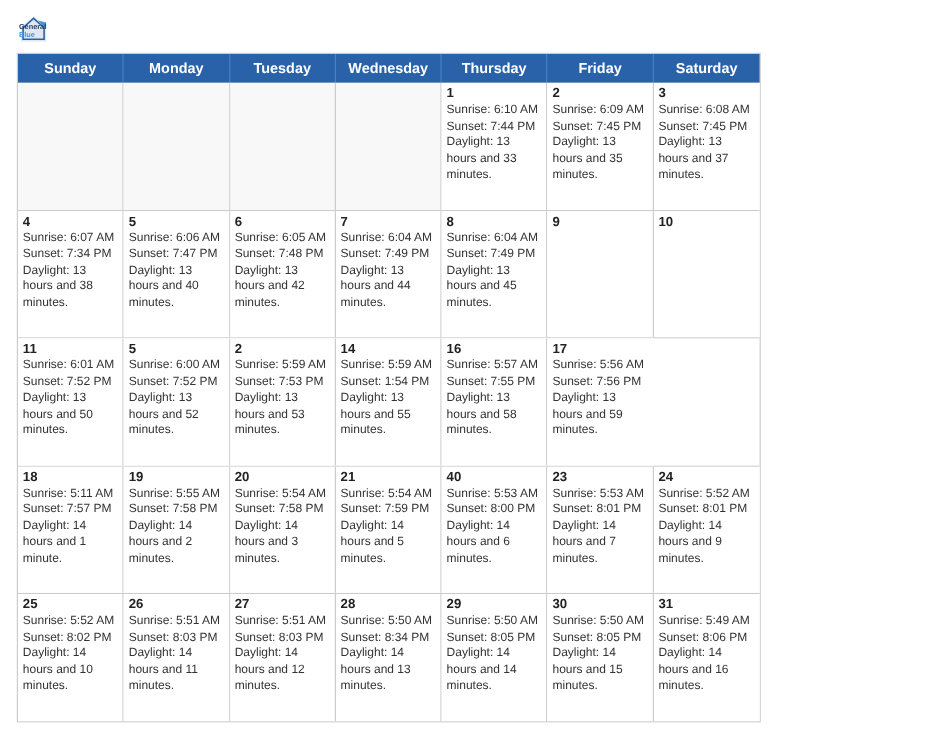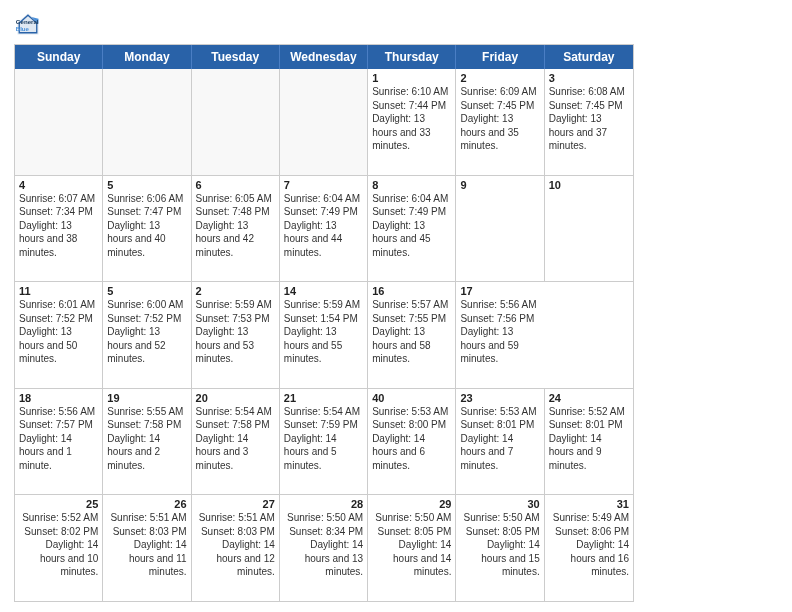--- a/index.html
+++ b/index.html
@@ -69,21 +69,21 @@
       flex: 1;
       display: flex;
       flex-direction: column;
     }
     .calendar-row {
       display: grid;
       grid-template-columns: repeat(7, 1fr);
       flex: 1;
       border-bottom: 1px solid #ccc;
     }
-    .calendar-row:last-child { border-bottom: none; text-align: right; }
+    .calendar-row:last-child { border-bottom: none; }
     .cell {
       border-right: 1px solid #ccc;
       padding: 3px 4px 2px 4px;
       font-size: 9.5px;
       color: #222;
       min-height: 0;
       background: #fff;
     }
     .cell:last-child { border-right: none; }
     .cell.empty { background: #f8f8f8; }
@@ -245,21 +245,21 @@
             <div class="cell-number">17</div>
             <div class="cell-info">Sunrise: 5:56 AM
 Sunset: 7:56 PM
 Daylight: 13 hours
 and 59 minutes.</div>
           </div>
         </div>
         <div class="calendar-row">
           <div class="cell">
             <div class="cell-number">18</div>
-            <div class="cell-info">Sunrise: 5:56 AM
+            <div class="cell-info">Sunrise: 5:11 AM
 Sunset: 7:57 PM
 Daylight: 14 hours
 and 1 minute.</div>
           </div>
           <div class="cell">
             <div class="cell-number">19</div>
             <div class="cell-info">Sunrise: 5:55 AM
 Sunset: 7:58 PM
 Daylight: 14 hours
 and 2 minutes.</div>

